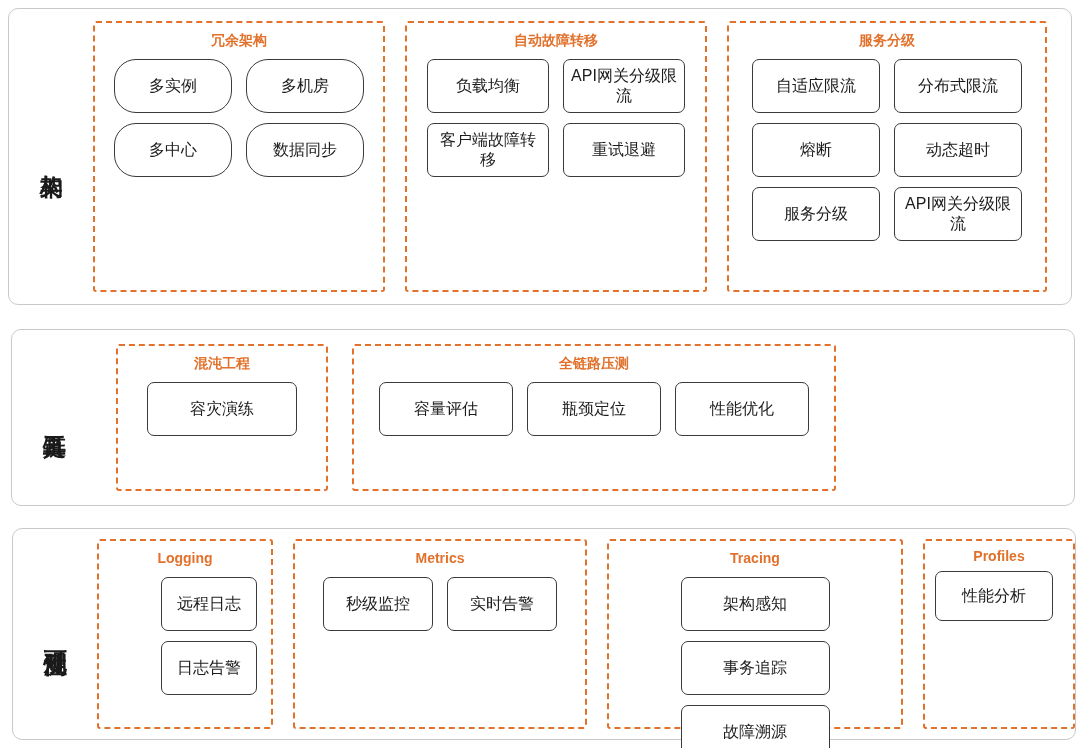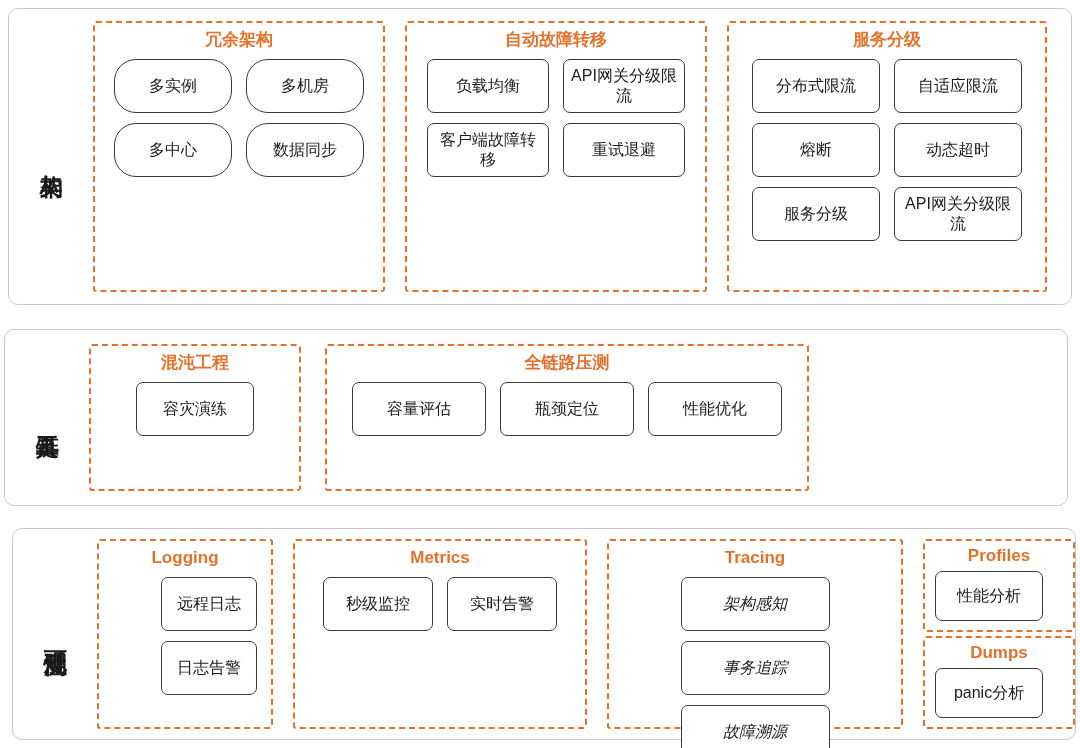--- a/index.html
+++ b/index.html
@@ -55,21 +55,21 @@
     border: 2px dashed #e2712b;
     border-radius: 3px;
     display: flex;
     flex-direction: column;
     align-items: center;
     padding: 6px 14px 10px 14px;
   }
   .group-title {
     color: #e2712b;
     font-weight: bold;
-    font-size: 17px;
+    font-size: 14px;
     line-height: 22px;
     text-align: center;
     margin-bottom: 8px;
     white-space: nowrap;
   }
   .group-grid {
     display: flex;
     flex-wrap: wrap;
     gap: 10px 14px;
     justify-content: flex-start;
@@ -100,55 +100,55 @@
   #g-failover   { width: 302px; }
   #g-stability  { width: 320px; }
   #g-redundancy .item { width: 118px; border-radius: 22px; }
   #g-failover   .item { width: 122px; }
   #g-stability  .item { width: 128px; }
   #g-redundancy .group-grid,
   #g-failover   .group-grid,
   #g-stability  .group-grid { justify-content: center; }
 
   
-  #panel-tools { left: 4px; top: 329px; width: 1064px; height: 177px; }
+  #panel-tools { left: 11px; top: 329px; width: 1064px; height: 177px; gap: 20px; }
   #panel-tools .panel-body { padding-top: 14px; padding-bottom: 14px; gap: 24px; }
   #g-chaos    { width: 212px; }
   #g-fullpath { width: 484px; }
   #g-mock     { width: 216px; }
-  #g-chaos .item    { width: 118px; }
+  #g-chaos .item    { width: 150px; }
   #g-fullpath .item { width: 134px; }
   #g-mock .item     { width: 156px; }
   #g-chaos .group-grid,
   #g-fullpath .group-grid,
   #g-mock .group-grid { justify-content: center; }
 
   
   #panel-obs { left: 12px; top: 528px; width: 1064px; height: 212px; }
   #panel-obs .panel-body { padding-top: 10px; padding-bottom: 10px; gap: 20px; }
   #g-logging { width: 176px; }
   #g-metrics { width: 294px; }
   #g-tracing { width: 296px; }
   #g-logging .item { width: 130px; margin-left: 48px; }
   #g-metrics .item { width: 110px; }
-  #g-tracing .item { width: 149px; font-style: italic; }
+  #g-tracing .item { width: 149px; }
   #g-logging .group-grid,
   #g-metrics .group-grid,
   #g-tracing .group-grid { justify-content: center; }
 
   
   .group-col {
     display: flex;
     flex-direction: column;
     gap: 4px;
     width: 152px;
   }
   .group-col .group { padding: 4px 10px 4px 10px; flex: 1 1 auto; }
   .group-col .group-title { margin-bottom: 4px; }
-  .group-col .item { width: 108px; height: 50px; text-align: center; }
+  .group-col .item { width: 118px; height: 50px; text-align: center; }
 </style>
 </head>
 <body>
 
 <div id="canvas">
 
   <div class="panel" id="panel-arch">
     <div class="panel-label">架构</div>
     <div class="panel-body">
 
@@ -168,22 +168,22 @@
           <div class="item">负载均衡</div>
           <div class="item">API网关分级限流</div>
           <div class="item">客户端故障转移</div>
           <div class="item">重试退避</div>
         </div>
       </div>
 
       <div class="group" id="g-stability">
         <div class="group-title">服务分级</div>
         <div class="group-grid">
+          <div class="item">自适应限流</div>
           <div class="item">分布式限流</div>
-          <div class="item">自适应限流</div>
           <div class="item">熔断</div>
           <div class="item">动态超时</div>
           <div class="item">服务分级</div>
           <div class="item">API网关分级限流</div>
         </div>
       </div>
 
     </div>
   </div>
 
@@ -240,24 +240,18 @@
         </div>
       </div>
 
       <div class="group-col">
         <div class="group" id="g-profiles">
           <div class="group-title">Profiles</div>
           <div class="group-grid">
             <div class="item">性能分析</div>
           </div>
         </div>
-        <div class="group" id="g-dumps">
-          <div class="group-title">Dumps</div>
-          <div class="group-grid">
-            <div class="item">panic分析</div>
-          </div>
-        </div>
       </div>
 
     </div>
   </div>
 
 </div>
 
 </body></html>

